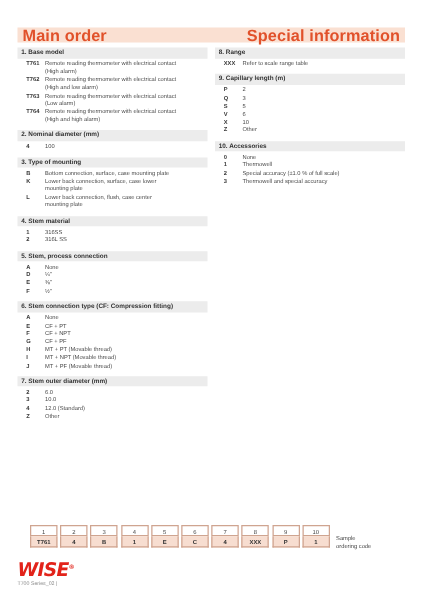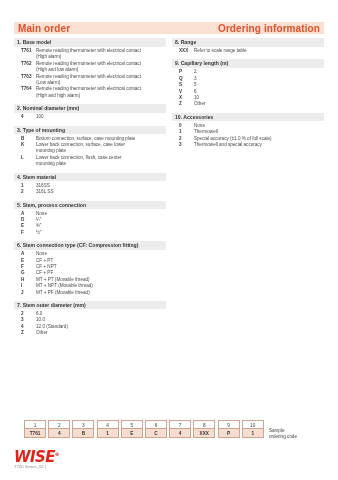--- a/index.html
+++ b/index.html
@@ -27,21 +27,21 @@
     left: 14px; top: 22px;
     width: 310px; height: 12px;
     background: #fae0d2;
     display: flex;
     align-items: center;
     justify-content: space-between;
     padding: 0 4px;
     box-sizing: border-box;
   }
   .banner-left, .banner-right {
-    font-size: 10px;
+    font-size: 13px;
     font-weight: bold;
     color: #e1512a;
     letter-spacing: 0.1px;
     white-space: nowrap;
   }
   
   .col {
     position: absolute;
     top: 38px;
     width: 152px;
@@ -149,21 +149,21 @@
     white-space: nowrap;
   }
 </style>
 </head>
 <body>
 
 <div class="page">
 
   <div class="banner">
     <span class="banner-left">Main order</span>
-    <span class="banner-right">Ordering information</span>
+    <span class="banner-right">Special information</span>
   </div>
 
   <div class="col col-left">
       <div class="section">
         <div class="sec-head">1. Base model</div>
         <div class="rows">
           <div class="row">
             <div class="code">T761</div>
             <div class="desc"><span>Remote reading thermometer with electrical contact</span><span class="cont">(High alarm)</span></div>
           </div>

